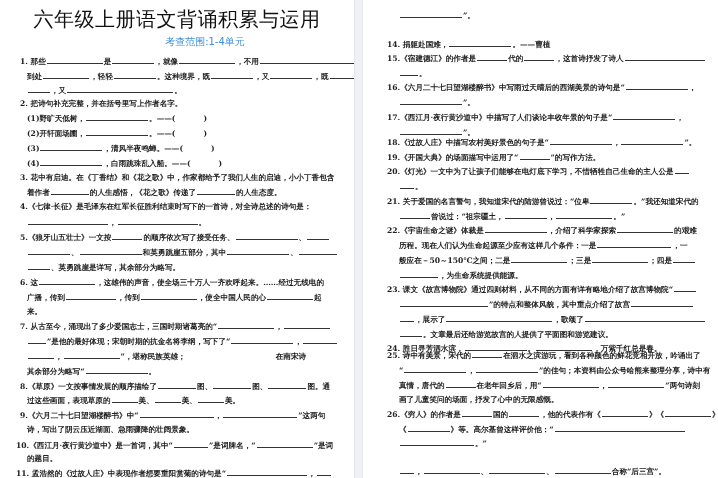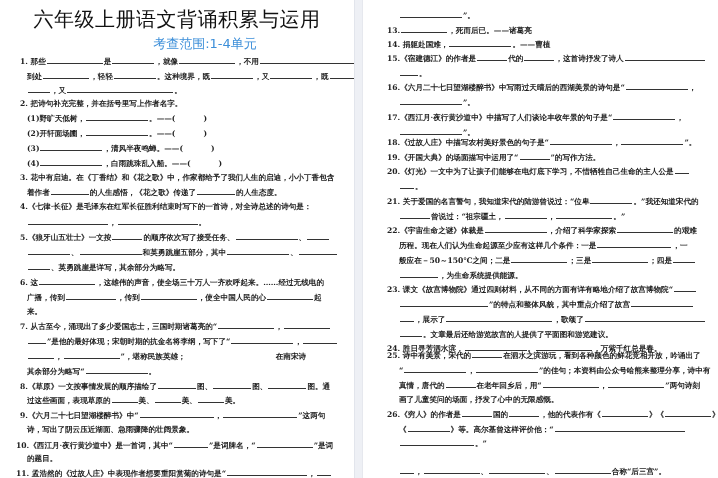--- a/index.html
+++ b/index.html
@@ -14,21 +14,21 @@
   #page-right { left:363px; width:355px; }
   .divider { position:absolute; left:354px; top:0; width:9px; height:478px; background:#eef0f5; border-left:1px solid #e2e5ec; border-right:1px solid #e6e8ee; box-sizing:border-box; }
   .doc-title {
     position:absolute; left:0; width:354px; top:6px; text-align:center;
     font-family: "DejaVu Sans", "Liberation Sans", sans-serif;
     font-size:20px; letter-spacing:0.5px; color:#111;
   }
   .doc-subtitle {
     position:absolute; left:0; width:410px; top:35px; text-align:center;
     font-family: "DejaVu Sans", "Liberation Sans", sans-serif;
-    font-size:13px; color:#3d8fd9;
+    font-size:10px; color:#3d8fd9;
   }
   .line {
     position:absolute; white-space:nowrap;
     font-size:7.6px; line-height:11px; font-weight:bold; color:#222;
   }
   .blank { display:inline-block; border-bottom:0.8px solid #333; height:8px; vertical-align:baseline; margin:0 1px; }.w14{width:14px}.w18{width:18px}.w22{width:22px}.w26{width:26px}.w30{width:30px}
   .w34{width:34px}.w38{width:38px}.w42{width:42px}.w46{width:46px}.w50{width:50px}.w56{width:56px}
   .w62{width:62px}.w74{width:74px}.w80{width:80px}.w88{width:88px}.w96{width:96px}
   .w106{width:106px}.w120{width:120px}.w130{width:130px}
 </style>
@@ -125,23 +125,20 @@
 
   <div class="line" style="left:16px;top:467px">
     <span>11. 孟浩然的《过故人庄》中表现作者想要重阳赏菊的诗句是“</span><span class="blank w80"></span><span>，</span><span class="blank w14"></span>
   </div>
 </div>
 
 <div class="page" id="page-right">
   <div class="line" style="left:36px;top:9px">
     <span class="blank w62"></span><span>”。</span>
   </div>
-  <div class="line" style="left:24px;top:24px">
-    <span>13.</span><span class="blank w46"></span><span>，死而后已。——诸葛亮</span>
-  </div>
   <div class="line" style="left:24px;top:38px">
     <span>14. 捐躯赴国难，</span><span class="blank w62"></span><span>。——曹植</span>
   </div>
   <div class="line" style="left:24px;top:52px">
     <span>15.《宿建德江》的作者是</span><span class="blank w30"></span><span>代的</span><span class="blank w30"></span><span>，这首诗抒发了诗人</span><span class="blank w80"></span>
   </div>
   <div class="line" style="left:36px;top:67px">
     <span class="blank w18"></span><span>。</span>
   </div>
   <div class="line" style="left:24px;top:81px">

